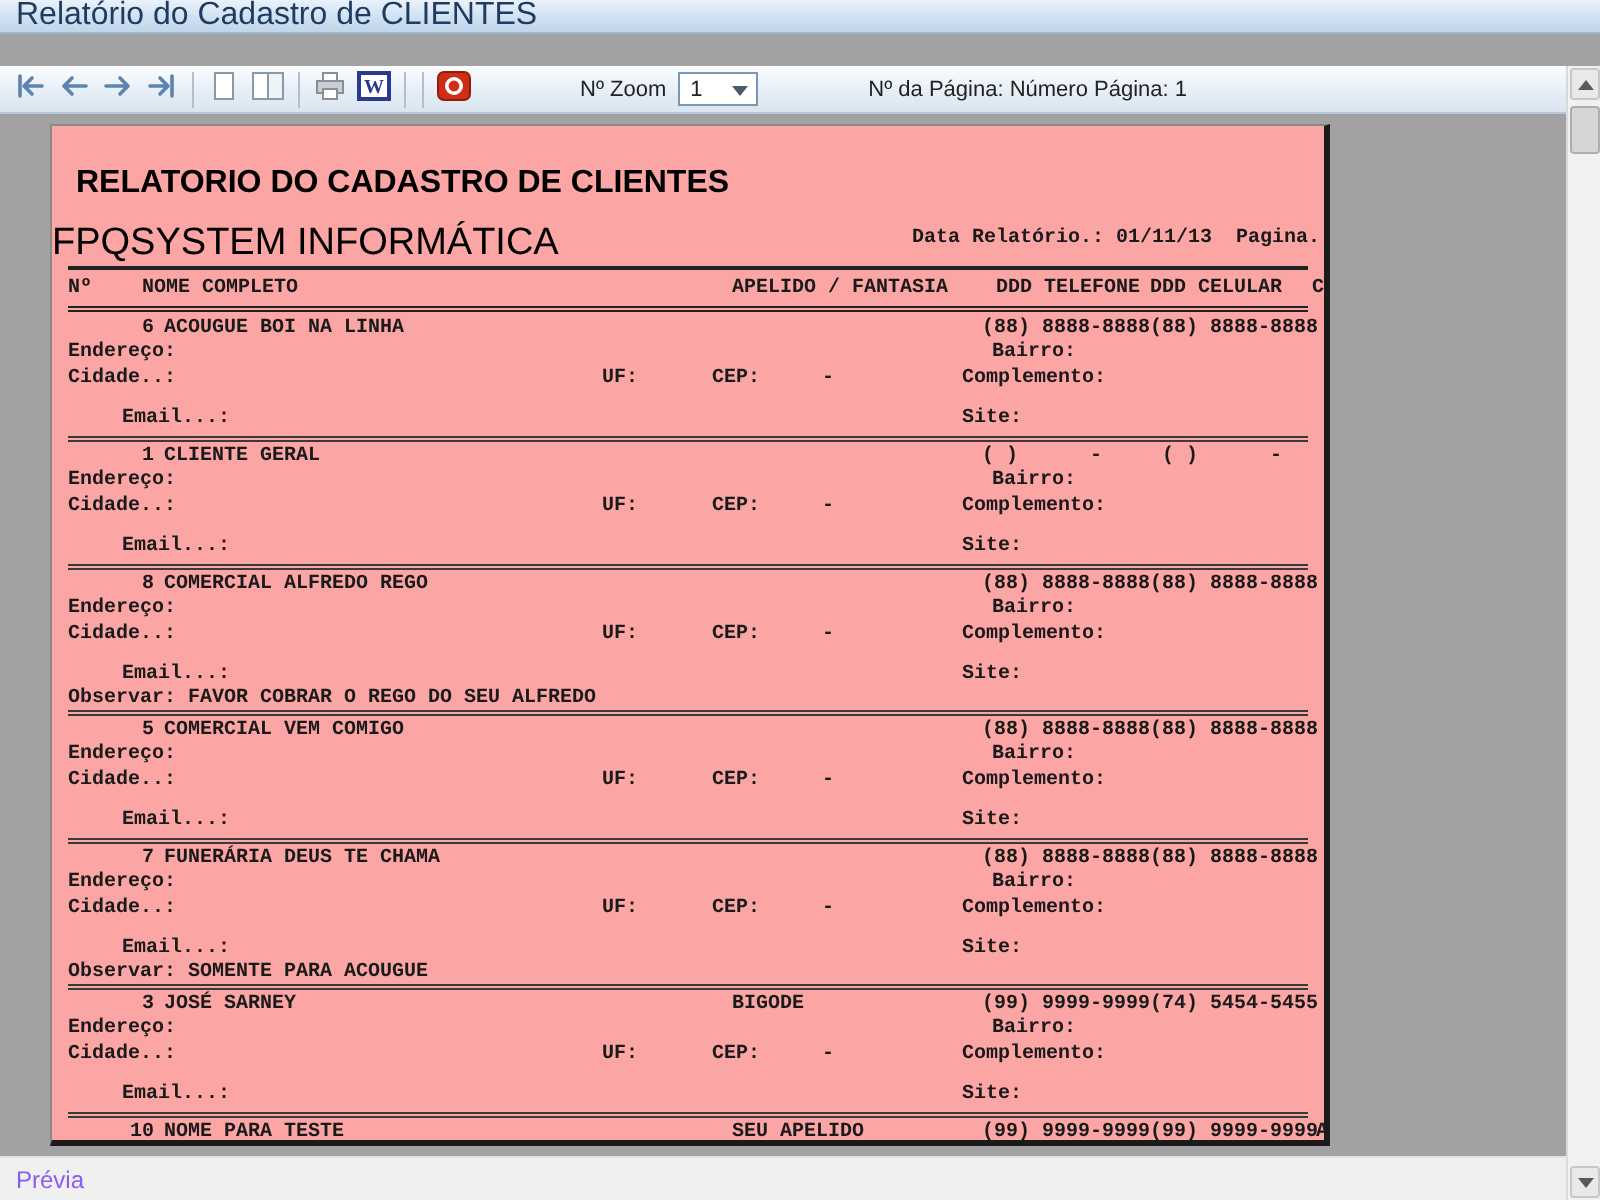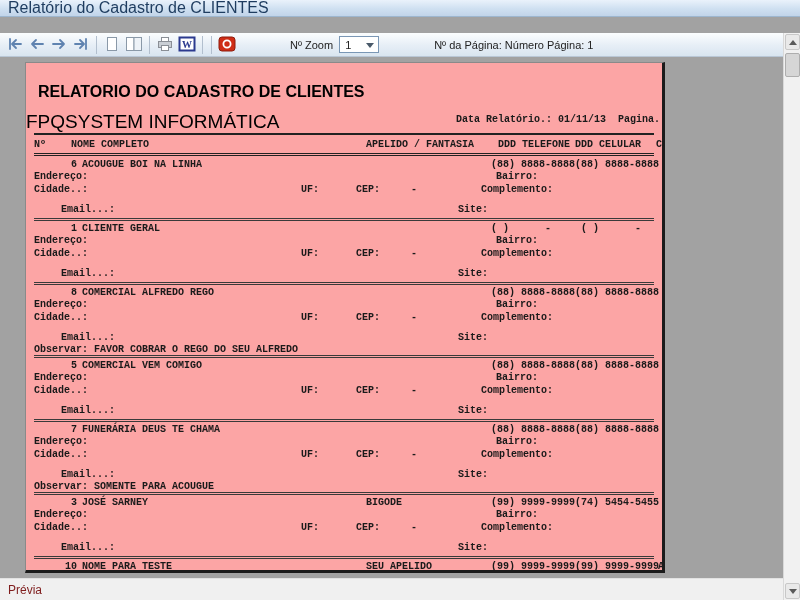--- a/index.html
+++ b/index.html
@@ -64,21 +64,21 @@
   .h-tel{left:472px;} .h-cel{left:549px;} .h-contato{left:630px;}
 
   .record { position:relative; height:64px; }
   .rrow { position:absolute; left:0; right:0; height:12px; }
   .r-name{top:2px;} .r-end{top:14px;} .r-cid{top:27px;} .r-email{top:47px;} .r-obs{top:59px;}
   .f-num{left:8px; width:43px; text-align:right;}
   .f-name{left:56px;} .f-apelido{left:340px;} .f-phones{left:465px;} .f-contato{left:632px;}
   .f-lab-end{left:8px;} .f-lab-bai{left:470px;}
   .f-lab-cid{left:8px;} .f-lab-uf{left:275px;} .f-lab-cep{left:330px;}
   .f-lab-dash{left:385px;} .f-lab-comp{left:455px;}
-  .f-lab-email{left:8px;padding-left:27px;} .f-lab-site{left:432px;}
+  .f-lab-email{left:8px;padding-left:27px;} .f-lab-site{left:455px;}
   .f-lab-obs{left:8px;} .f-obs-val{left:68px;}
   .sep { position:absolute; left:8px; right:8px; bottom:0; height:3px;
     border-top:1px solid #3a3a3a; border-bottom:1px solid #3a3a3a; }
 
   
   .vscroll { position:absolute; top:33px; right:0; bottom:0; width:17px;
     background:#f1f1f1; border-left:1px solid #d9d9d9; }
   .sb-btn { position:absolute; left:1px; width:15px; height:16px; background:#e9e9e9;
     border:1px solid #c8c8c8; border-radius:2px;
     display:flex; align-items:center; justify-content:center; }
@@ -87,21 +87,21 @@
     border-right:4px solid transparent; border-bottom:5px solid #5a5a5a; }
   .tri-down { width:0; height:0; border-left:4px solid transparent;
     border-right:4px solid transparent; border-top:5px solid #5a5a5a; }
   .sb-thumb { position:absolute; left:1px; top:20px; width:15px; height:24px;
     background:#d6d6d6; border:1px solid #aeaeae; border-radius:2px; }
 
   
   .statusbar { position:absolute; left:0; right:17px; bottom:0; height:22px;
     background:#f0f0f0; border-top:1px solid #e2e2e2;
     display:flex; align-items:center; padding-left:8px;
-    font-size:12px; color:#7f1d1d; }
+    font-size:12px; color:#8b5cf6; }
 </style>
 </head>
 <body>
 
 <div class="app">
 
   <div class="titlebar">
     <span>Relatório do Cadastro de CLIENTES</span>
   </div>
 

